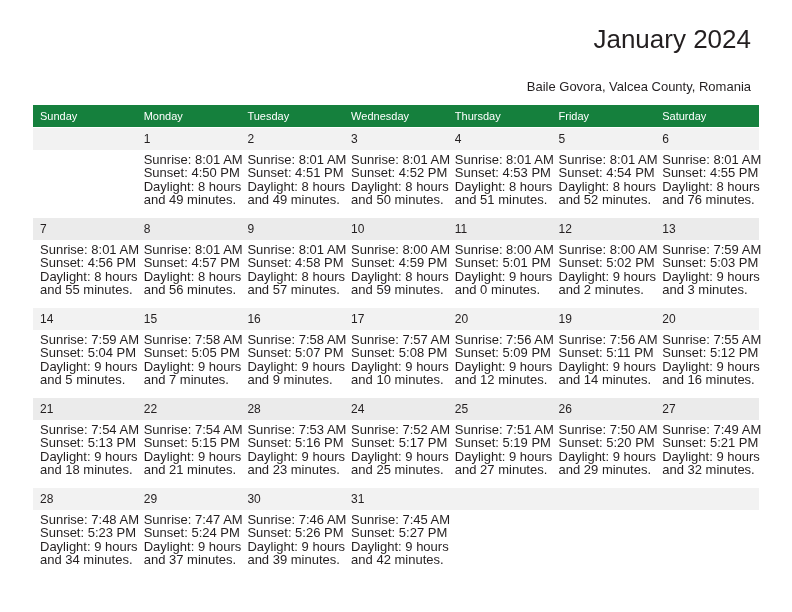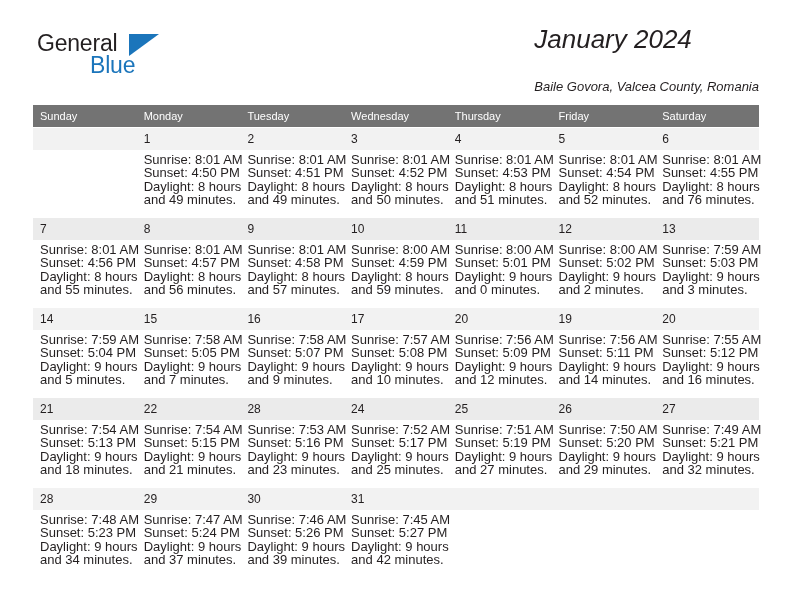--- a/index.html
+++ b/index.html
@@ -59,23 +59,23 @@
     left: 57px;
     top: 22px;
     font-size: 23px;
     letter-spacing: -0.2px;
     color: #1b75bb;
     line-height: 26px;
   }
 
   .title-block {
     position: absolute;
-    right: 0;
+    right: 8px;
     top: 0;
-    font-style: italic;
+    text-align: right;
   }
   .cal-title {
     font-size: 26px;
     color: #231f20;
     line-height: 34px;
     white-space: nowrap;
   }
   .cal-subtitle {
     font-size: 13px;
     color: #231f20;
@@ -87,21 +87,21 @@
   
   .calendar {
     position: absolute;
     left: 33px;
     top: 105px;
     width: 726px;
     border-collapse: collapse;
     table-layout: fixed;
   }
   .calendar th {
-    background: #737373;
+    background: #15803d;
     color: #ffffff;
     font-size: 11px;
     font-weight: normal;
     text-align: left;
     padding: 5px 0 5px 7px;
     height: 11px;
     border: none;
   }
   .calendar td {
     vertical-align: top;
@@ -142,25 +142,20 @@
   }
   tr.week > td:first-child .cell { }
 </style>
 </head>
 <body>
 
 <div class="page">
 
   <div class="header">
 
-    <div class="brand">
-      <span class="brand-general">General</span>
-      <span class="brand-triangle"></span>
-      <span class="brand-blue">Blue</span>
-    </div>
 
     <div class="title-block">
       <div class="cal-title">January 2024</div>
       <div class="cal-subtitle">Baile Govora, Valcea County, Romania</div>
     </div>
 
   </div>
 
   <table class="calendar">
     <thead>

